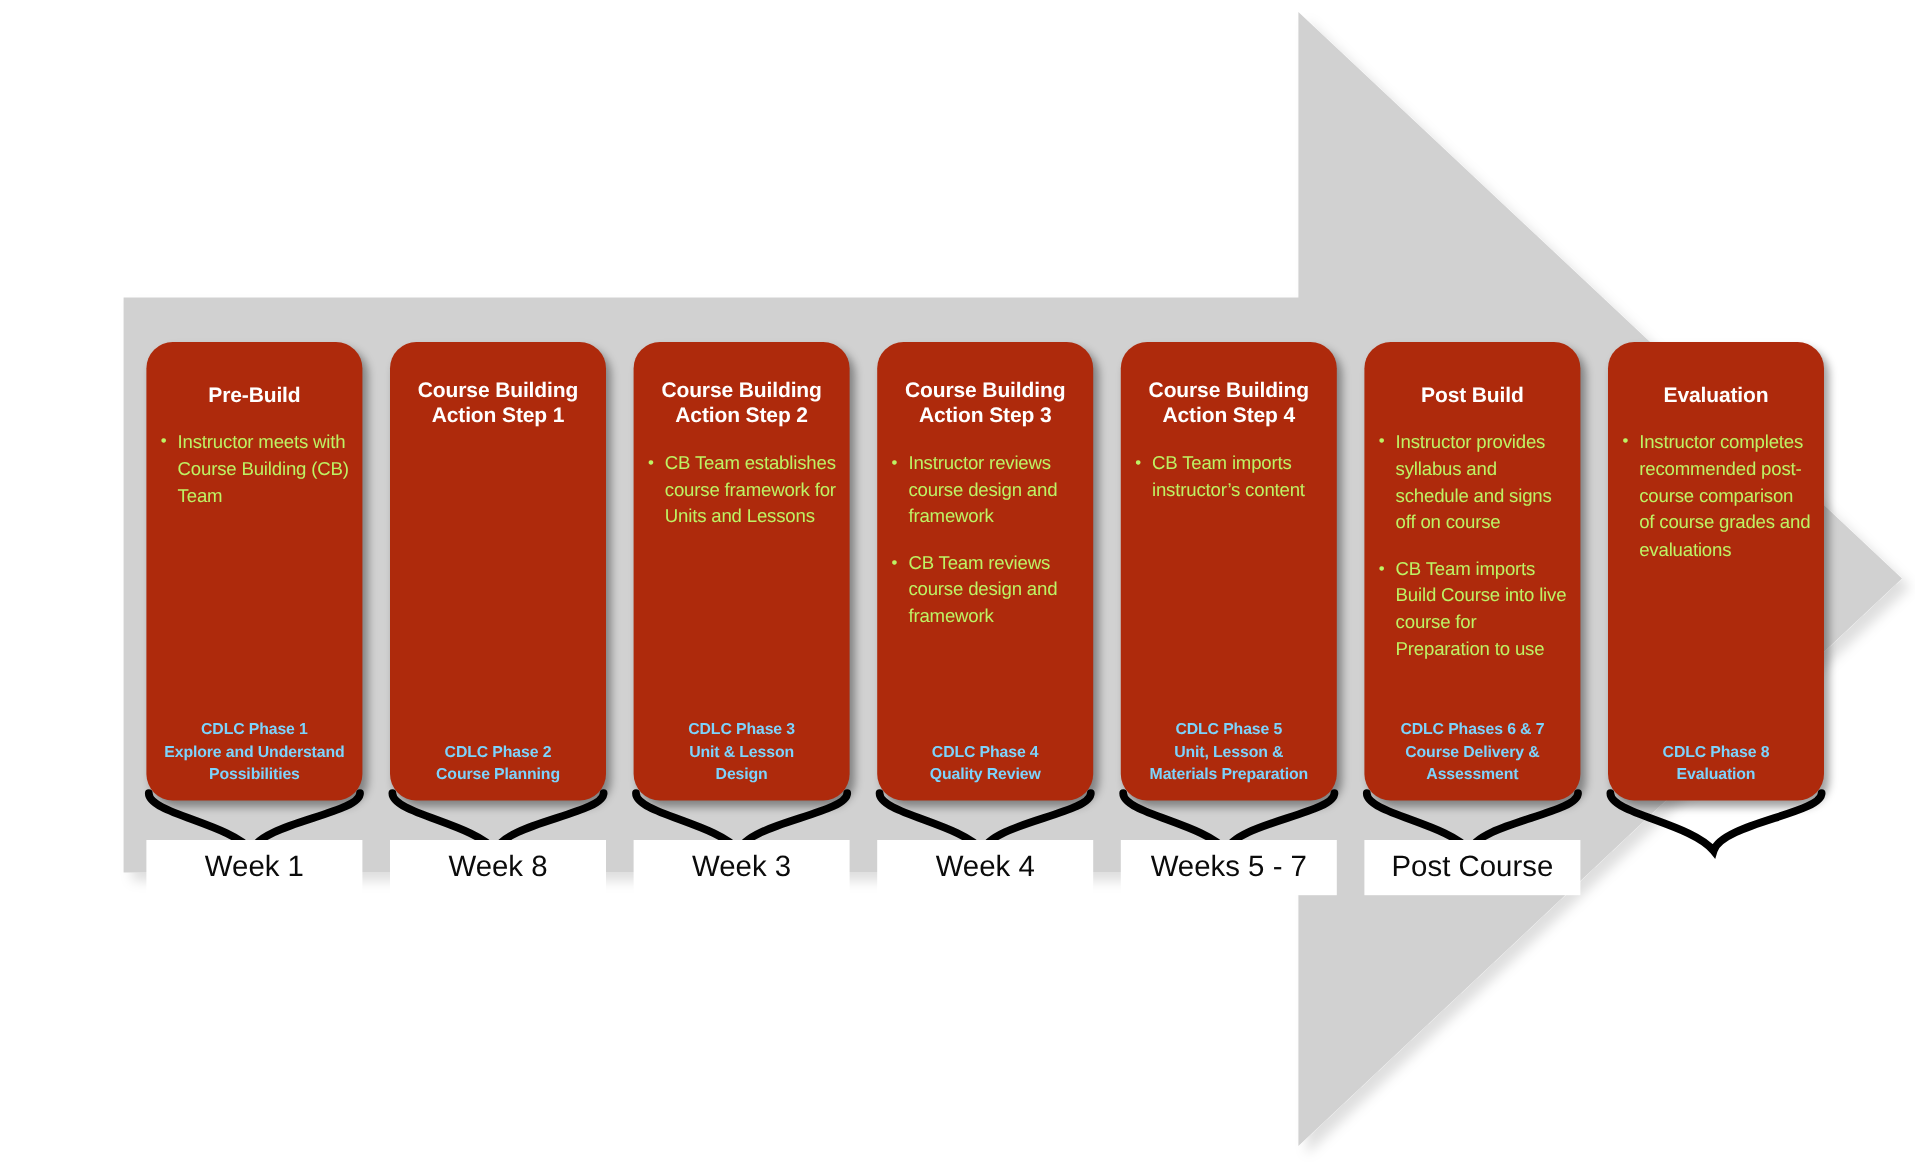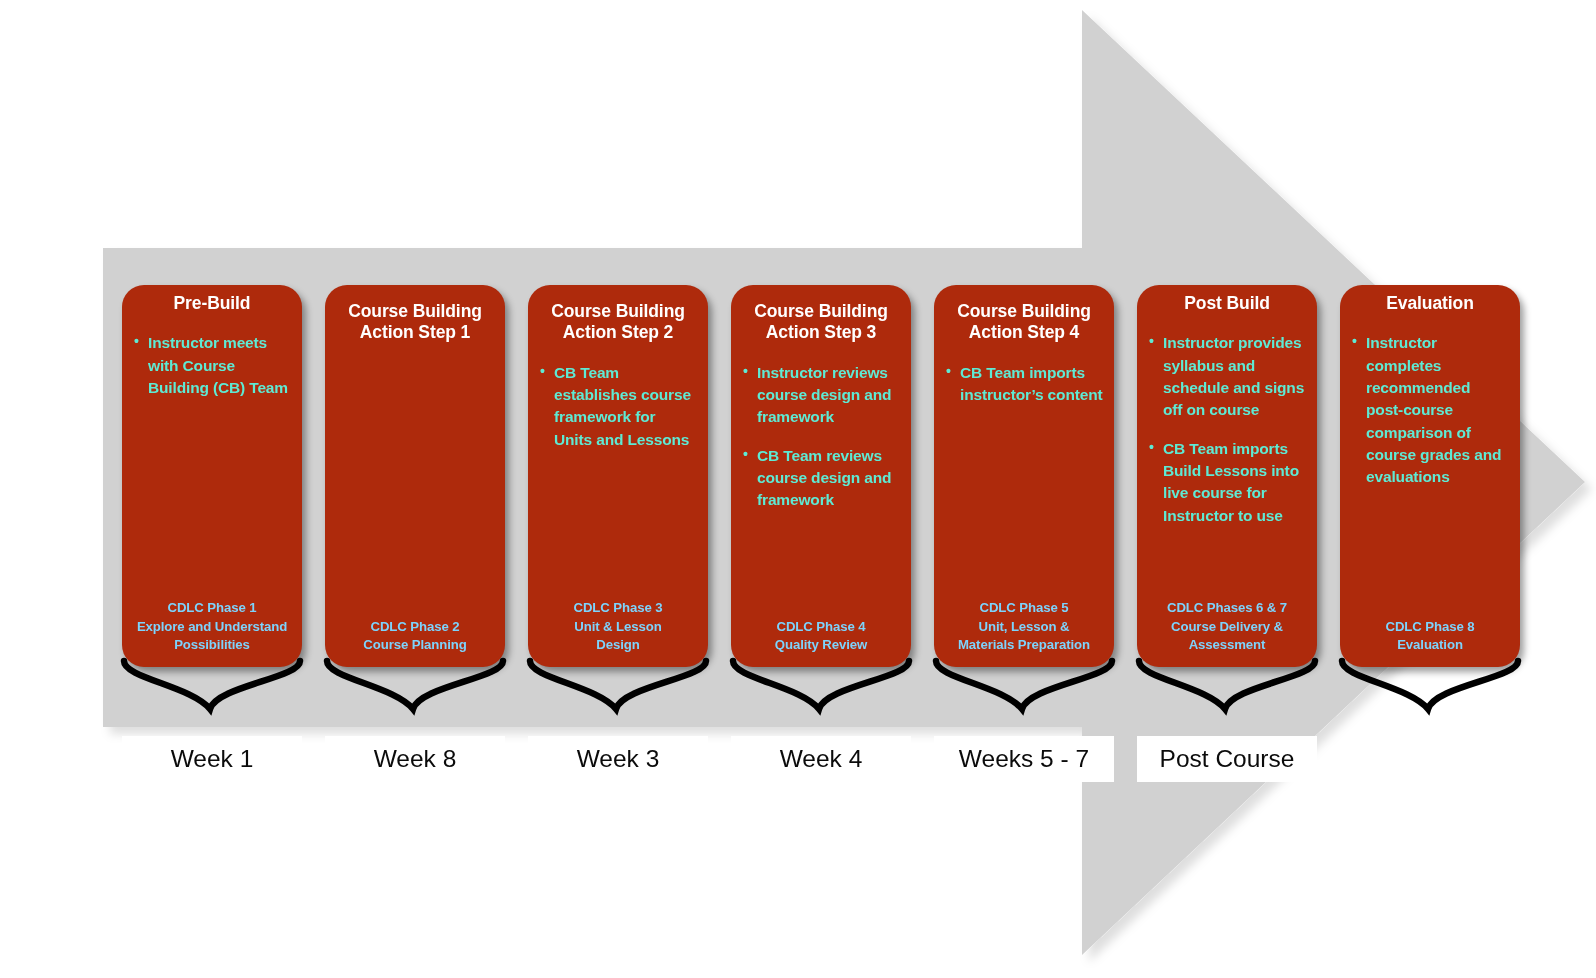--- a/index.html
+++ b/index.html
@@ -27,45 +27,45 @@
   }
   .card{
     position:relative;
     width:180px;
     flex:0 0 180px;
     background:#AE2A0C;
     border-radius:22px;
     box-shadow:4px 5px 7px rgba(0,0,0,.38);
     display:flex;
     flex-direction:column;
-    padding:4px 11px 10px 11px;
+    padding:30px 11px 10px 11px;
     box-sizing:border-box;
   }
   .card-title{
     color:#ffffff;
     font-weight:bold;
     font-size:17.5px;
     line-height:1.22;
     text-align:center;
     margin:4px 0 0 0;
     letter-spacing:-0.1px;
   }
-  .card-title.two-line{margin-top:12px;}
+  .card-title.two-line{margin-top:0px;}
   .bullets{
     list-style:none;
     margin:0;
     padding:0;
     flex:1 1 auto;
     margin-top:18px;
   }
   .bullets li{
-    color:#5eead4;
+    color:#bef264;
     font-size:15.5px;
     line-height:1.44;
-    font-weight:bold;
+    font-weight:normal;
     margin-bottom:16px;
     padding-left:15px;
     position:relative;
     text-indent:0;
     letter-spacing:-0.15px;
   }
   .bullets li:before{
     content:"\2022";
     position:absolute;
     left:1px;top:-1px;
@@ -81,21 +81,21 @@
     padding-bottom:2px;
     letter-spacing:-0.1px;
   }
 
   
   #braces{position:absolute;left:0;top:0;width:1596px;height:978px;}
 
   
   #weeks{
     position:absolute;
-    left:122px;top:736px;
+    left:122px;top:700px;
     width:1400px;height:46px;
     display:flex;
     flex-direction:row;
     gap:23px;
   }
   .week{
     width:180px;flex:0 0 180px;
     text-align:center;
     font-size:24.5px;
     color:#0b0b0b;
@@ -149,21 +149,21 @@
         <div class="card-title two-line">Course Building<br>Action Step 4</div>
         <ul class="bullets">
           <li>CB Team imports instructor’s content</li>
         </ul>
         <div class="card-foot">CDLC Phase 5<br>Unit, Lesson &amp;<br>Materials Preparation</div>
       </div>
       <div class="card">
         <div class="card-title">Post Build</div>
         <ul class="bullets">
           <li>Instructor provides syllabus and schedule and signs off on course</li>
-          <li>CB Team imports Build Lessons into live course for Instructor to use</li>
+          <li>CB Team imports Build Course into live course for Preparation to use</li>
         </ul>
         <div class="card-foot">CDLC Phases 6 &amp; 7<br>Course Delivery &amp;<br>Assessment</div>
       </div>
       <div class="card">
         <div class="card-title">Evaluation</div>
         <ul class="bullets">
           <li>Instructor completes recommended post-course comparison of course grades and evaluations</li>
         </ul>
         <div class="card-foot">CDLC Phase 8<br>Evaluation</div>
       </div>

